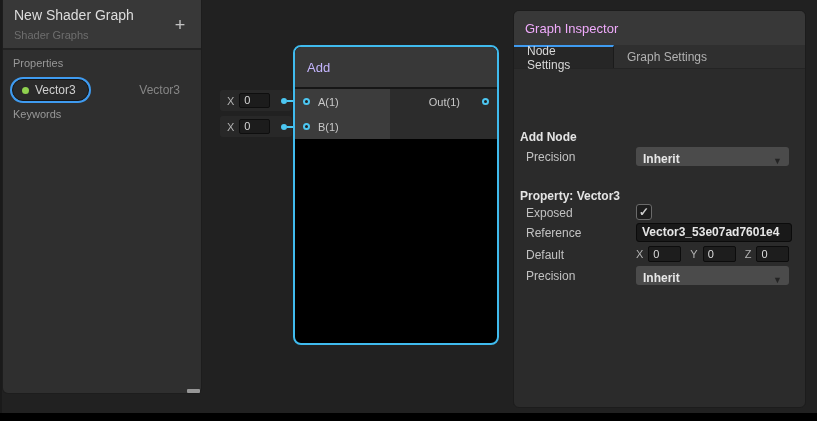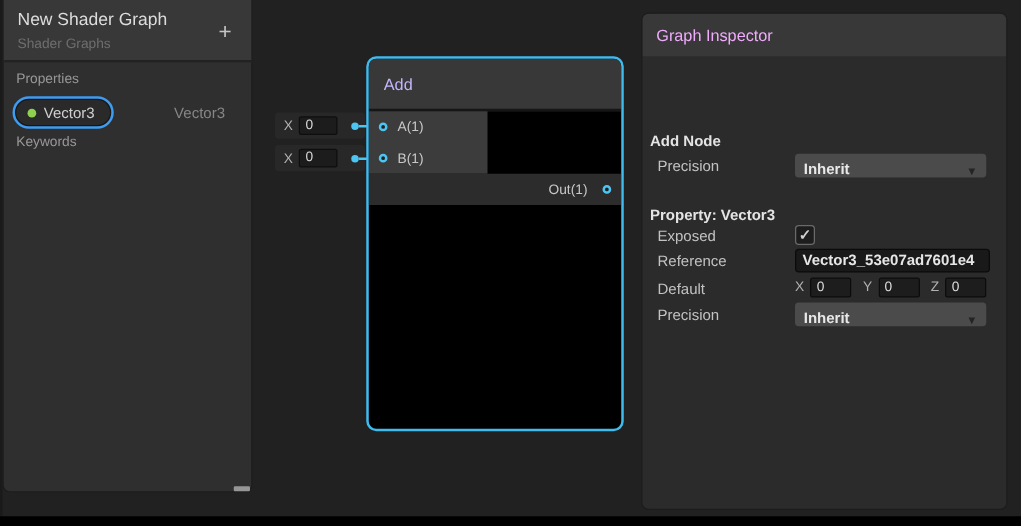--- a/index.html
+++ b/index.html
@@ -80,30 +80,30 @@
     left:293px; top:45px; width:206px; height:300px;
     background:#000000;
     border:2px solid #40bbee; border-radius:8px;
     overflow:hidden;
   }
   .node-header {
     height:42px; background:#383838; border-bottom:2px solid #161616;
     display:flex; align-items:center; padding-left:12px;
     font-size:13px; color:#c4b5fd;
   }
-  .port-area { display:flex; height:50px;flex-direction:column; }
+  .port-area { display:flex; height:50px; }
   .port-in { width:95px; background:#3c3c3c; }
   .port-row { height:25px; display:flex; align-items:center; gap:8px; padding-left:8px; }
   .port-ring {
     width:7px; height:7px; border:2px solid #4cc6f1; border-radius:50%;
     background:#222222; flex:0 0 auto; cursor:crosshair;
   }
   .port-label { font-size:11px; color:#c8c8c8; }
   .port-out { flex:1; background:#2c2c2c; }
-  .out-row { height:25px; display:flex; align-items:center; justify-content:flex-end; gap:12px; padding-right:8px; }
+  .out-row { height:25px; display:flex; align-items:center; justify-content:flex-end; gap:22px; padding-right:8px; }
 
   
   .inspector {
     left:513px; top:10px; width:293px; height:398px;
     background:#2b2b2b; border:1px solid #1c1c1c; border-radius:6px;
     overflow:hidden;
   }
   .insp-header {
     height:34px; background:#383838;
     display:flex; align-items:center; padding-left:11px;
@@ -228,20 +228,24 @@
       </div>
     </div>
   </div>
   <div></div>
 </div>
 
 <div class="abs inspector">
   <div class="insp-header">
     <span>Graph Inspector</span>
   </div>
+  <div class="tab-strip">
+    <div class="tab tab-active">Node Settings</div>
+    <div class="tab">Graph Settings</div>
+  </div>
 
   <div style="position:relative;">
     <div class="insp-heading y-addnode">Add Node</div>
 
     <div class="insp-label y-prec1-lb">Precision</div>
     <div class="dropdown y-prec1-dd">
       <span>Inherit</span>
       <span class="dd-arrow">▼</span>
     </div>
 

